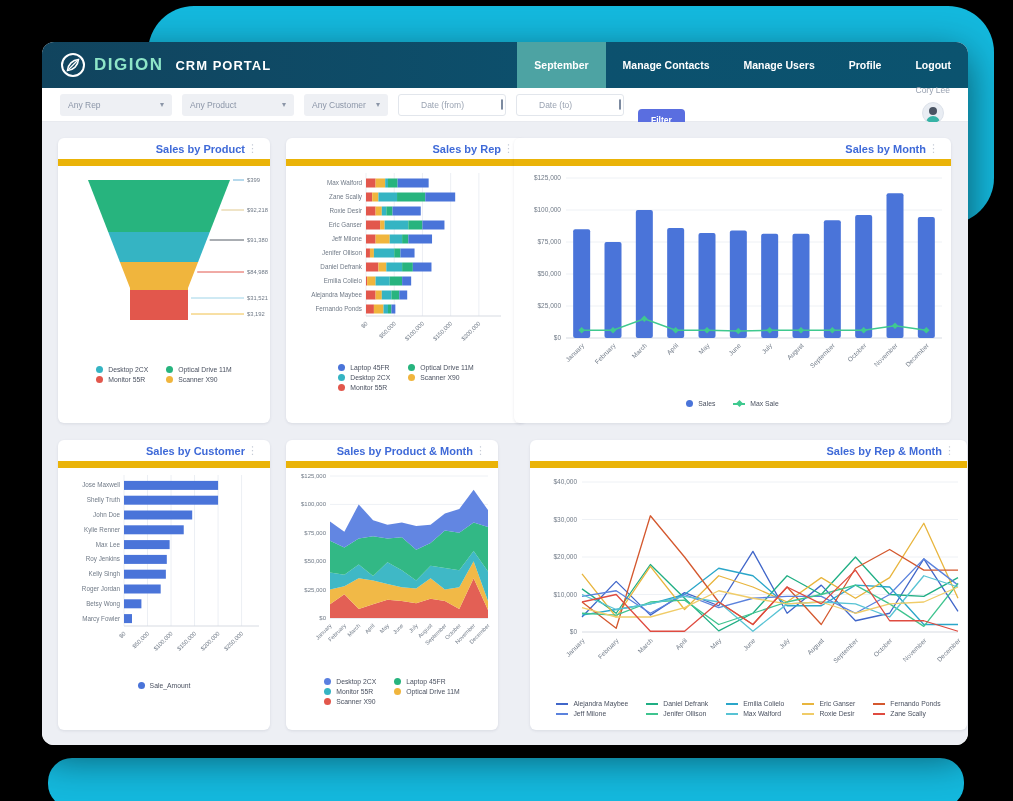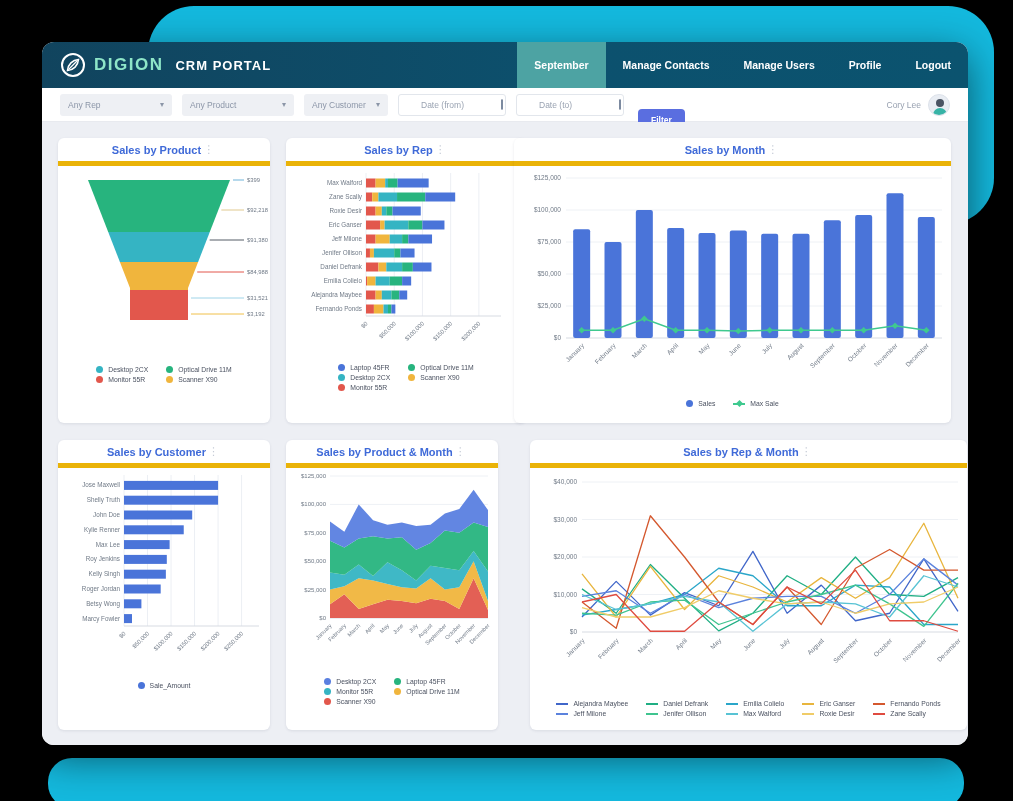--- a/index.html
+++ b/index.html
@@ -37,35 +37,35 @@
   .f-date { width:108px; height:22px; background:#fff; border:1px solid #e2e6ec; border-radius:3px;
             display:flex; align-items:center; justify-content:space-between; padding:0 6px; }
   .f-date input { border:none; outline:none; width:80px; font-size:8.5px; color:#6b7585;
                   font-family:"Liberation Sans",sans-serif;margin-left:16px; }
   .f-date input::placeholder { color:#9aa3b2; }
   .cal-icon { width:11px; height:11px; border:1px solid #7c8aa0; border-radius:2px;
               position:relative; background:linear-gradient(#7c8aa0 0 3px, #fff 3px); }
   .btn-filter { height:22px; padding:0 13px; background:#5a6ee0; color:#fff; border:none;
                 border-radius:4px; font-size:8.5px; font-weight:bold; cursor:pointer;
                 font-family:"Liberation Sans",sans-serif; margin-left:4px;margin-top:31px; }
-  .f-user { margin-left:auto; display:flex; align-items:center; gap:7px; }
+  .f-user { margin-left:auto; display:flex; align-items:center; gap:7px;flex-direction:column; }
   .f-user-name { font-size:8.5px; color:#98a1b0; }
   .avatar { width:22px; height:22px; border-radius:50%; background:#e9edf3; position:relative;
             overflow:hidden; border:1px solid #dde2ea; cursor:pointer; }
   .avatar::before { content:""; position:absolute; left:6.5px; top:4px; width:8px; height:8px;
                     border-radius:50%; background:#4a5463; }
   .avatar::after { content:""; position:absolute; left:3.5px; top:13px; width:14px; height:9px;
                    border-radius:7px 7px 0 0; background:#37b3a6; }
 
   
   .dash { position:relative; height:623px; background:#edeff4; }
   .card { position:absolute; background:#fff; border-radius:6px;
           box-shadow:0 1px 3px rgba(40,50,80,.10); overflow:hidden; }
-  .card-h { height:28px; display:flex; align-items:center; justify-content:center;
-            padding:0 10px; border-bottom:5px solid #eab308; }
+  .card-h { height:28px; display:flex; align-items:center; justify-content:flex-end;
+            padding:0 10px; border-bottom:7px solid #eab308; }
   .card-title { font-size:11px; font-weight:bold; color:#3f6ad8; }
   .kebab { color:#c5cbd6; font-size:11px; cursor:pointer; line-height:1; padding:0 2px; }
   .card-body { display:flex; flex-direction:column; align-items:center; }
 
   #c1 { left:16px;  top:16px;  width:212px; height:285px; }
   #c2 { left:244px; top:16px;  width:240px; height:285px; }
   #c3 { left:472px; top:16px;  width:437px; height:285px; }
   #c4 { left:16px;  top:318px; width:212px; height:290px; }
   #c5 { left:244px; top:318px; width:212px; height:290px; }
   #c6 { left:488px; top:318px; width:437px; height:290px; }

